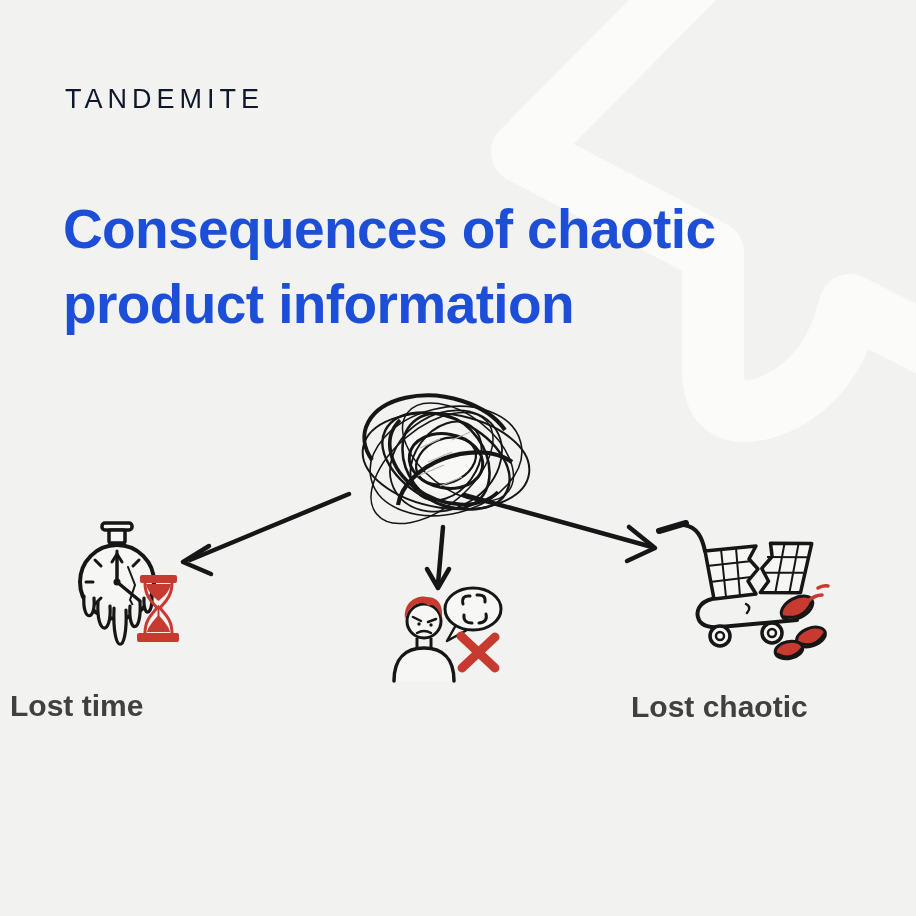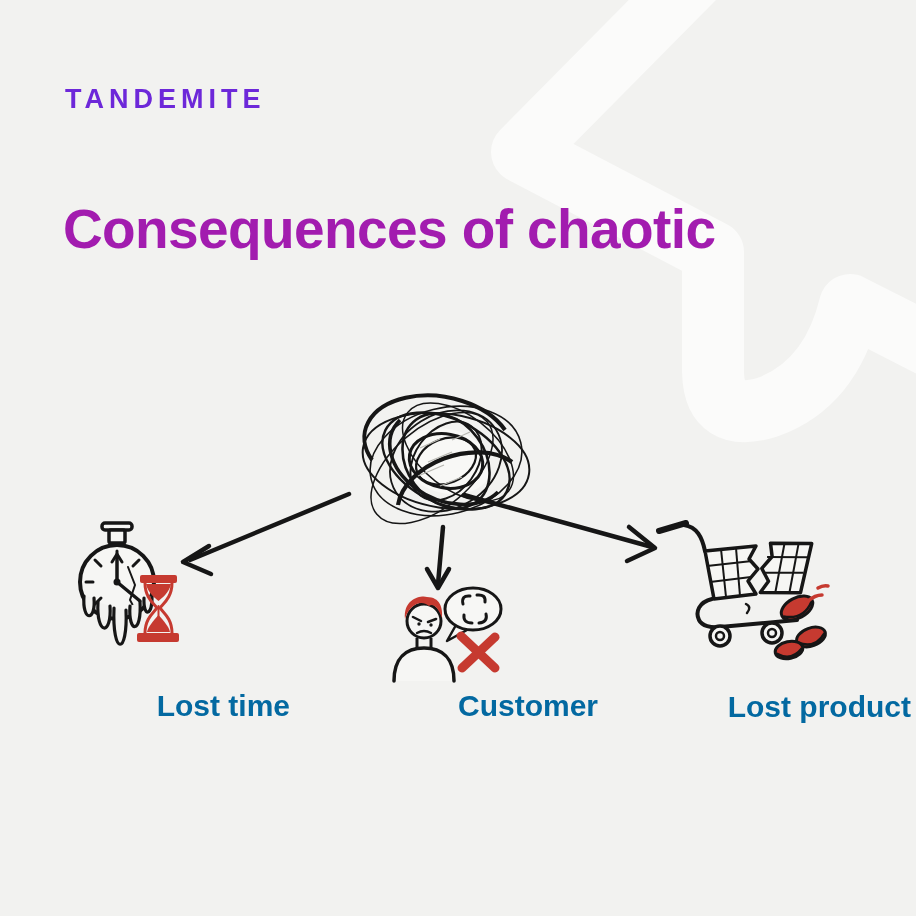--- a/index.html
+++ b/index.html
@@ -4,50 +4,51 @@
 <style>
   html,body{margin:0;padding:0;background:#e6e6e4;}
   .poster{
     position:relative;width:916px;height:916px;overflow:hidden;
     background:#f2f2f0;
     font-family:"Liberation Sans", sans-serif;
   }
   .bg-art{position:absolute;left:0;top:0;width:916px;height:916px;}
   .logo{
     position:absolute;left:65px;top:84px;
-    font-size:27px;font-weight:700;letter-spacing:5px;color:#6d28d9;
+    font-size:27px;font-weight:400;letter-spacing:5px;color:#0f172a;
   }
   .title{
     position:absolute;left:63px;top:192px;width:760px;
-    font-size:55px;font-weight:700;color:#a21caf;letter-spacing:-0.6px;
+    font-size:55px;font-weight:700;color:#1d4ed8;letter-spacing:-0.6px;
   }
   .title .t-line{line-height:75px;}
   .diagram-art{position:absolute;left:0;top:0;width:916px;height:916px;}
   .c-label{
-    position:absolute;top:686px;width:280px;text-align:right;
-    font-size:30px;font-weight:700;color:#0369a1;
+    position:absolute;top:686px;width:280px;text-align:left;
+    font-size:30px;font-weight:700;color:#404040;
   }
   .c-label div{line-height:39px;}
   .c-label.l1{left:10px;}
   .c-label.l2{left:318px;}
   .c-label.l3{left:631px;top:687px;}
 </style>
 </head>
 <body>
 
 <div class="poster">
 
   <svg class="bg-art" viewBox="0 0 916 916" aria-hidden="true">
     <path d="M706 -34 L522 152 L713 252 L713 372 Q714 424 768 407 Q831 384 850 305 L958 360" fill="none" stroke="#fbfbfa" stroke-width="62" stroke-linecap="round" stroke-linejoin="round"></path>
   </svg>
 
   <div class="logo">TANDEMITE</div>
 
   <div class="title">
     <div class="t-line">Consequences of chaotic</div>
+    <div class="t-line">product information</div>
   </div>
 
   <svg class="diagram-art" viewBox="0 0 916 916">
 
     <g fill="none" stroke="#161616">
       <ellipse cx="446" cy="461" rx="46" ry="32" fill="#f8f8f6" stroke="none" transform="rotate(15 446 461)"></ellipse>
       <ellipse cx="446" cy="461" rx="84" ry="47" stroke-width="2" transform="rotate(9 446 461)"></ellipse>
       <ellipse cx="446" cy="461" rx="77" ry="53" stroke-width="1.6" transform="rotate(-14 446 461)"></ellipse>
       <ellipse cx="446" cy="461" rx="68" ry="42" stroke-width="2.4" transform="rotate(27 446 461)"></ellipse>
       <ellipse cx="446" cy="461" rx="59" ry="47" stroke-width="1.8" transform="rotate(-32 446 461)"></ellipse>
@@ -195,20 +196,19 @@
           <path d="M818 588 Q823 585 828 586"></path>
         </g>
       </g>
     </g>
   </svg>
 
   <div class="c-label l1">
     <div>Lost time</div>
   </div>
   <div class="c-label l2">
-    <div>Customer</div>
   </div>
   <div class="c-label l3">
-    <div>Lost product</div>
+    <div>Lost chaotic</div>
     <div></div>
   </div>
 
 </div>
 
 </body></html>

